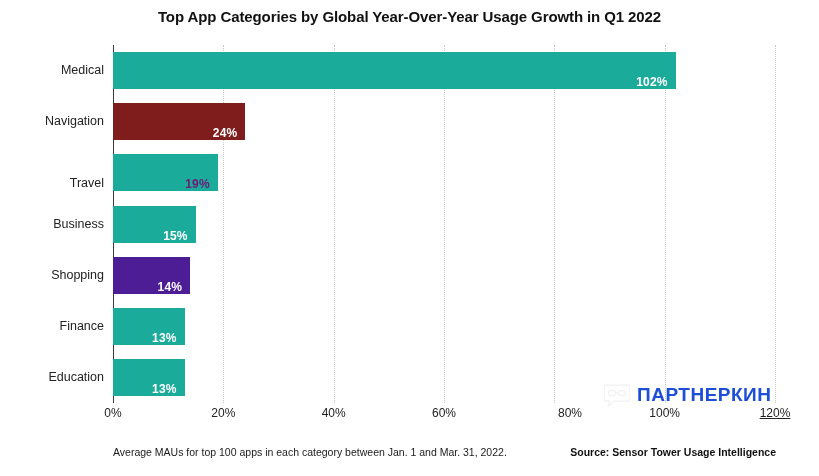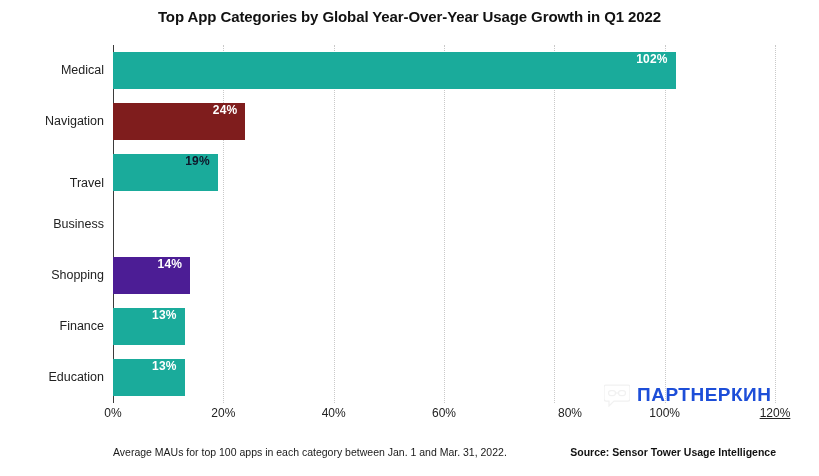--- a/index.html
+++ b/index.html
@@ -71,21 +71,21 @@
     height: 37px;
     width: 100%;
   }
   .bar {
     position: absolute;
     left: 0;
     top: 0;
     height: 37px;
     background: #1aab9b;
     display: flex;
-    align-items: flex-start;
+    align-items: flex-end;
     justify-content: flex-end;
     box-sizing: border-box;
     padding-right: 8px;
   }
   .bar-value {
     font-size: 12px;
     font-weight: bold;
     color: #ffffff;
     white-space: nowrap;
     letter-spacing: 0.2px;
@@ -206,21 +206,26 @@
             <span class="bar-value" style="color: rgb(255, 255, 255);">102%</span>
           </div>
         </div>
         <div class="bar-row" style="top: 58.2143px;">
           <div class="bar" style="width: 132.4px; background: #7f1d1d;">
             <span class="bar-value" style="color: rgb(255, 255, 255);">24%</span>
           </div>
         </div>
         <div class="bar-row" style="top: 109.357px;">
           <div class="bar" style="width: 104.817px; background: rgb(26, 171, 155);">
-            <span class="bar-value" style="color: #0f172a;">19%</span>
+            <span class="bar-value" style="color: #701a75;">19%</span>
+          </div>
+        </div>
+        <div class="bar-row" style="top: 160.5px;">
+          <div class="bar" style="width: 82.75px; background: rgb(26, 171, 155);">
+            <span class="bar-value" style="color: rgb(255, 255, 255);">15%</span>
           </div>
         </div>
         <div class="bar-row" style="top: 211.643px;">
           <div class="bar" style="width: 77.2333px; background: #4c1d95;">
             <span class="bar-value" style="color: rgb(255, 255, 255);">14%</span>
           </div>
         </div>
         <div class="bar-row" style="top: 262.786px;">
           <div class="bar" style="width: 71.7167px; background: rgb(26, 171, 155);">
             <span class="bar-value" style="color: rgb(255, 255, 255);">13%</span>

